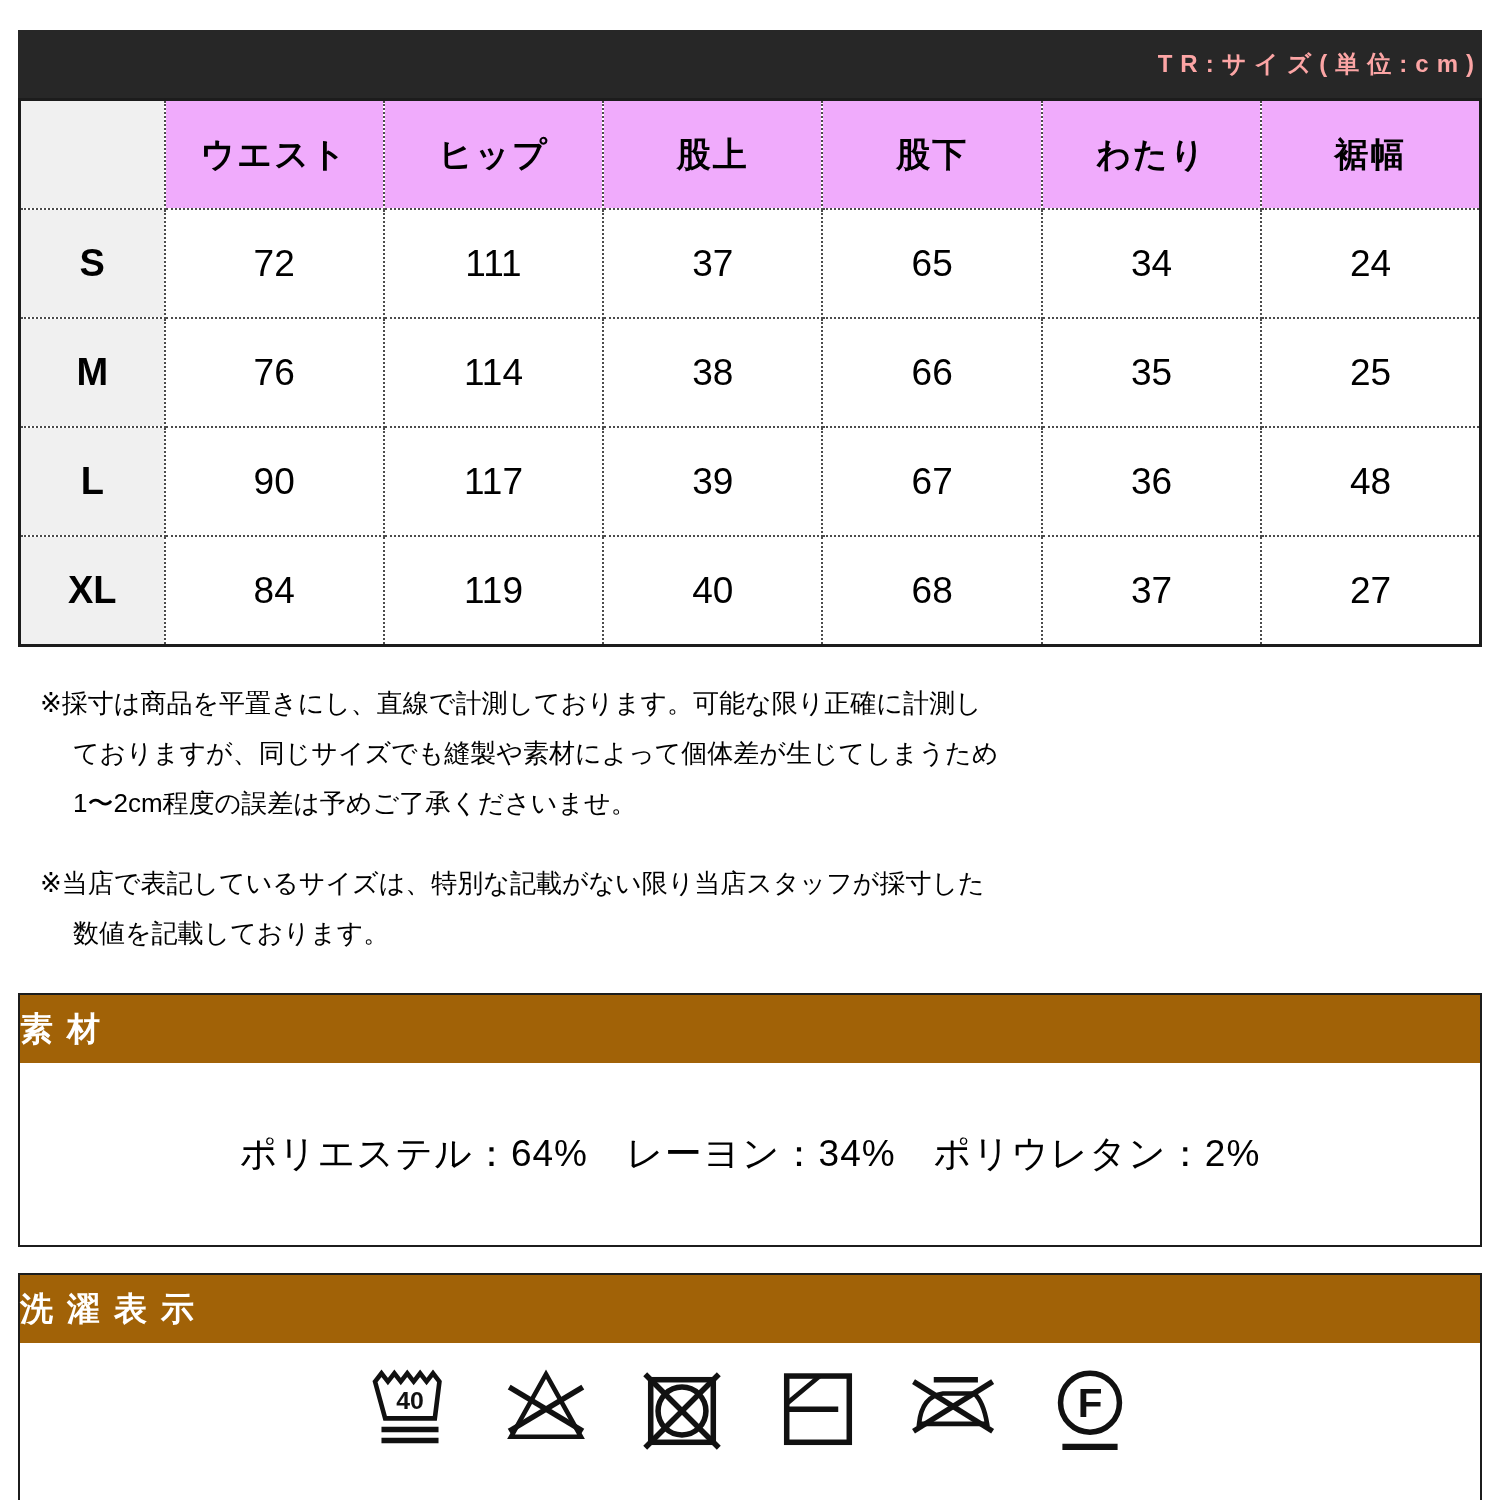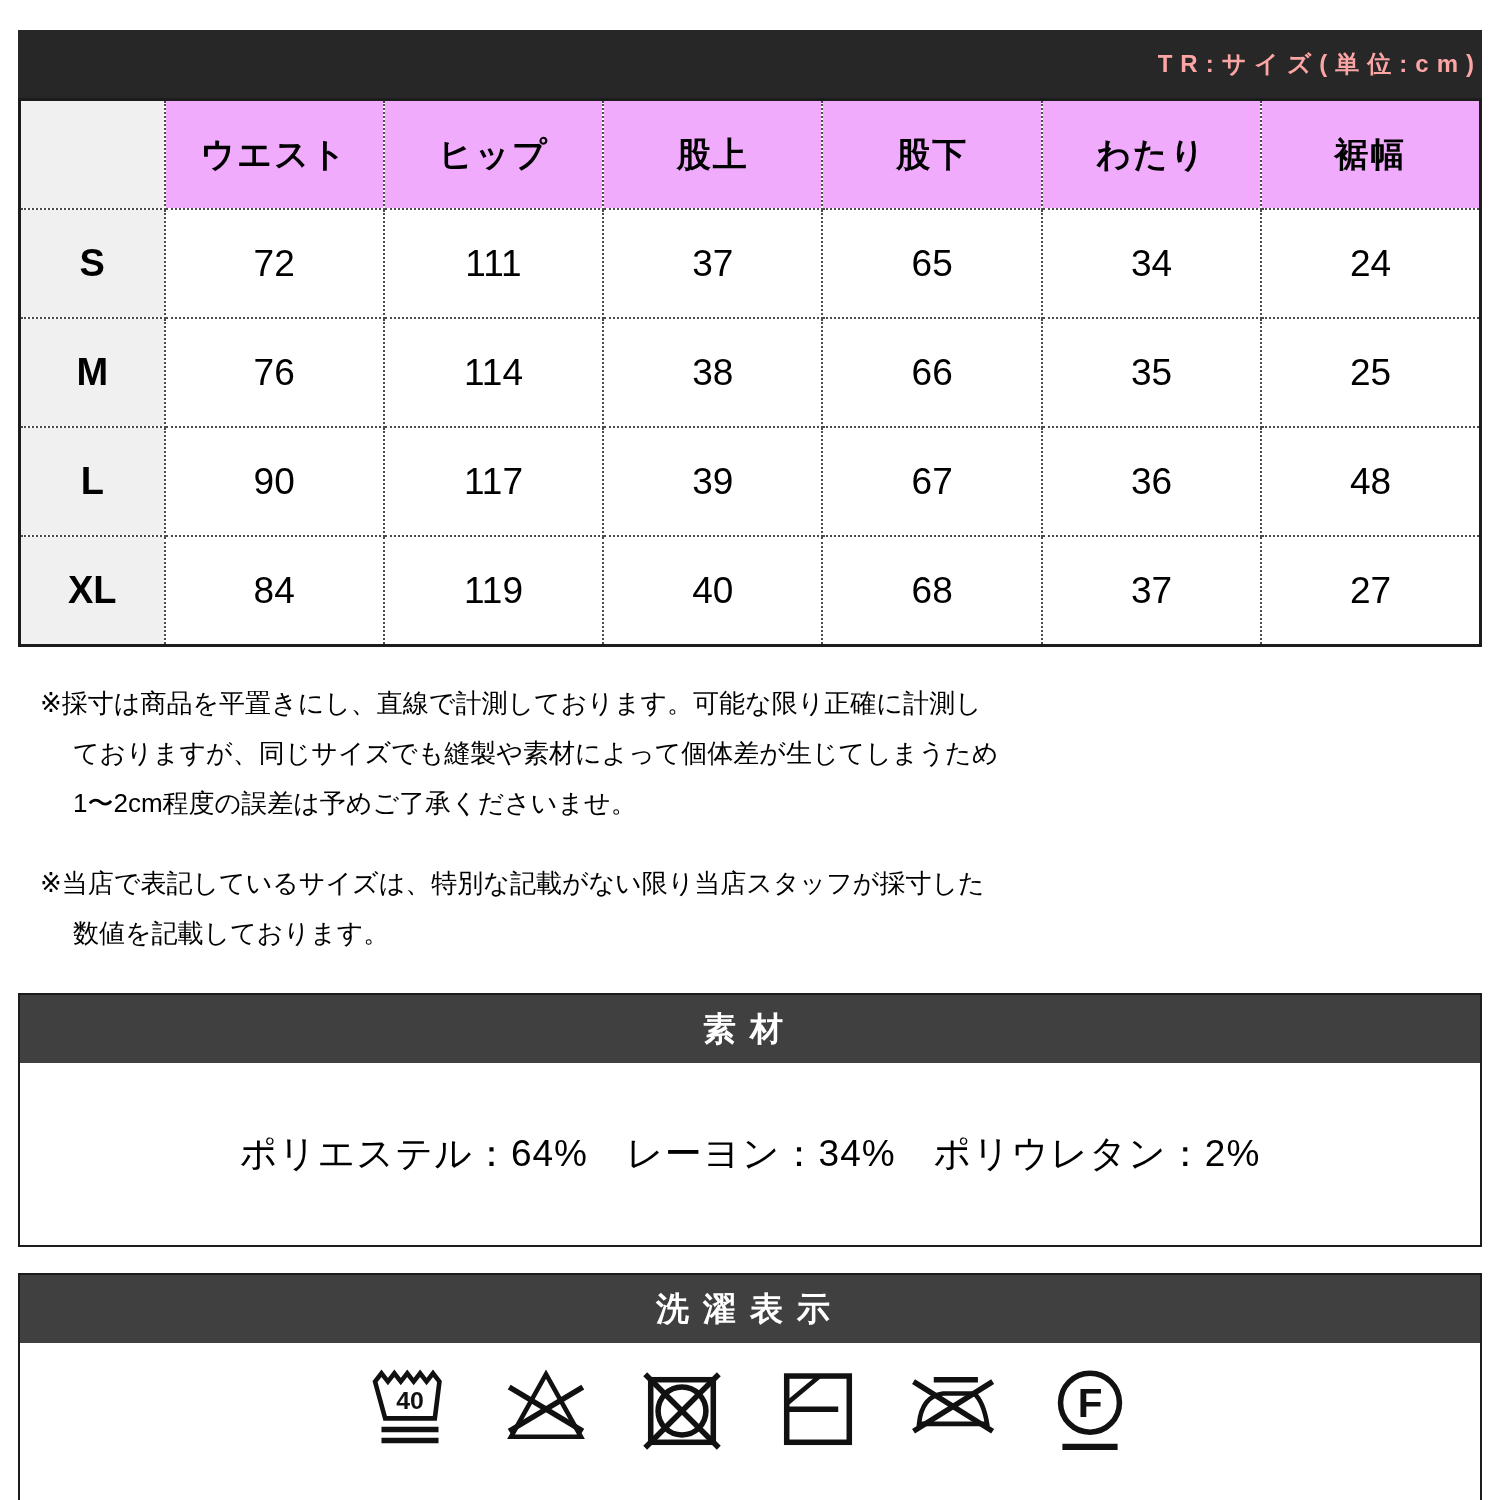--- a/index.html
+++ b/index.html
@@ -38,22 +38,22 @@
   .note{margin:0 0 30px 0;}
   .note .line{display:block;}
   .note .line.indent{padding-left:33px;}
   .note .marker{display:inline;}
 
   
   .section-box{border:2px solid #1c1c1c;background:#fff;}
   .material-box{top:993px;height:254px;}
   .laundry-box{top:1273px;height:248px;}
   .box-header{
-    height:68px;background:#404040;color:#fff;
-    display:flex;align-items:center;justify-content:center;
+    height:68px;background:#a16207;color:#fff;
+    display:flex;align-items:center;
     font-weight:bold;font-size:33px;letter-spacing:14px;
   }
   .material-body{
     height:182px;display:flex;align-items:center;justify-content:center;
     font-size:37px;letter-spacing:1px;
   }
   .laundry-body{
     height:131px;display:flex;align-items:center;justify-content:center;
     gap:44px;padding-top:4px;box-sizing:border-box;
   }

